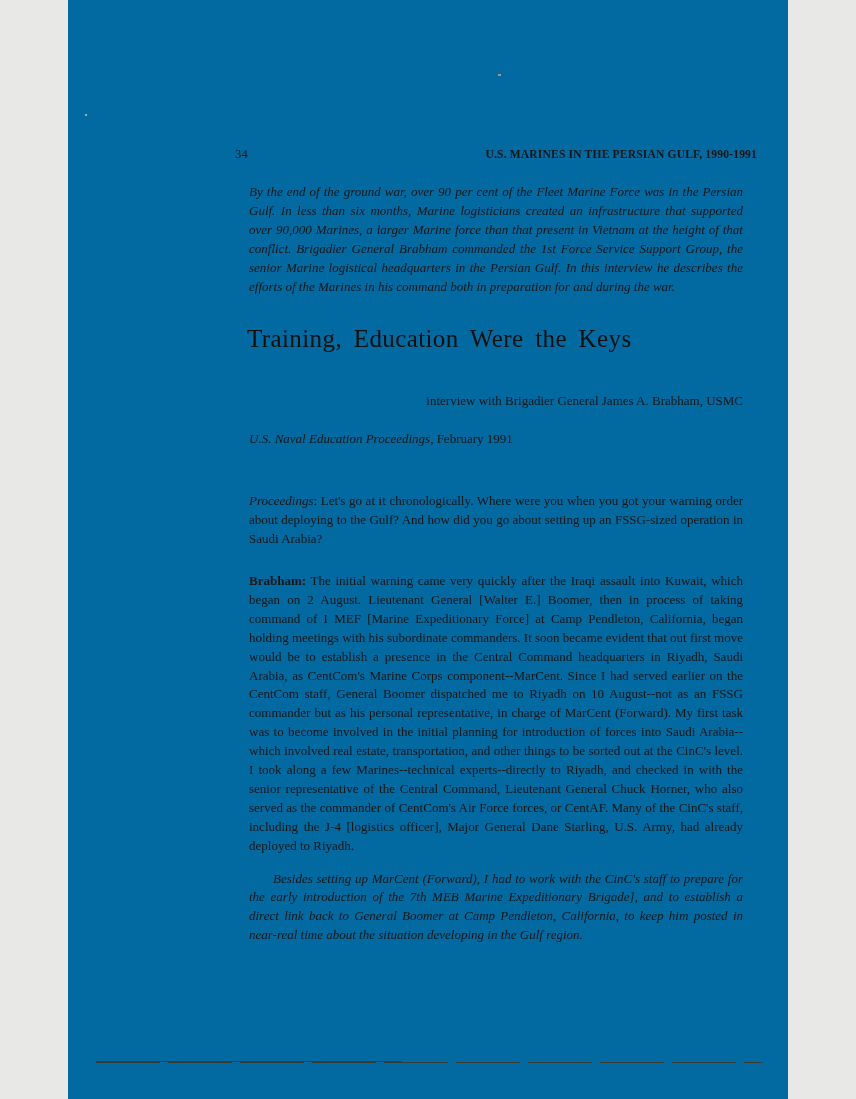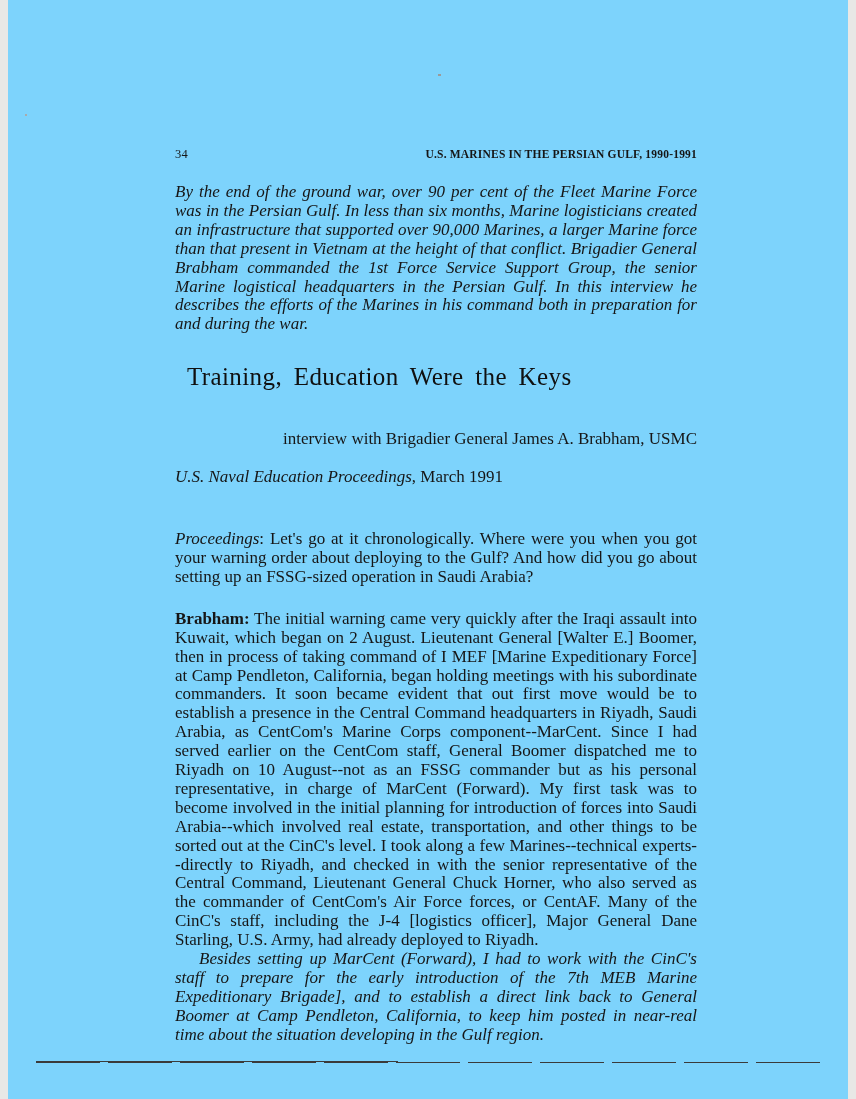--- a/index.html
+++ b/index.html
@@ -2,24 +2,24 @@
 <html><head>
 <meta charset="utf-8">
 <style>
   html, body {
     margin: 0;
     padding: 0;
     background: #e8e8e6;
   }
   .page {
     position: relative;
-    width: 840px;
+    width: 720px;
     height: 1099px;
     margin: 0 auto;
-    background: #7dd3fc;
+    background: #0369a1;
     font-family: "Liberation Serif", "DejaVu Serif", serif;
     color: #161616;
     overflow: hidden;
   }
   .content {
     position: absolute;
     top: 112px;
     left: 167px;
     width: 522px;
   }
@@ -32,23 +32,23 @@
   }
   .running-head .folio {
     font-size: 12.5px;
   }
   .running-head .rh-title {
     font-size: 11.5px;
     font-weight: bold;
     margin-top: 36px;
   }
   p {
-    margin: 0;
+    margin: 14px;
     text-align: justify;
-    font-size: 17px;
+    font-size: 13px;
     line-height: 18.9px;
   }
   .intro {
     margin-top: 21px;
     font-style: italic;
   }
   .article-title {
     margin: 12px;
     margin-top: 29px;
     font-size: 25px;
@@ -132,21 +132,21 @@
       <span class="folio">34</span>
       <span class="rh-title">U.S. MARINES IN THE PERSIAN GULF, 1990-1991</span>
     </div>
 
     <p class="intro">By the end of the ground war, over 90 per cent of the Fleet Marine Force was in the Persian Gulf.  In less than six months, Marine logisticians created an infrastructure that supported over 90,000 Marines, a larger Marine force than that present in Vietnam at the height of that conflict.   Brigadier General Brabham commanded the 1st Force Service Support Group, the senior Marine logistical headquarters in the Persian Gulf.  In this interview he describes the efforts of the Marines in his command both in preparation for and during the war.</p>
 
     <h1 class="article-title">Training, Education Were the Keys</h1>
 
     <p class="byline">interview with Brigadier General James A. Brabham, USMC</p>
 
-    <p class="source-line"><span class="italic">U.S. Naval Education Proceedings</span><span>, March 1991</span></p>
+    <p class="source-line"><span class="italic">U.S. Naval Education Proceedings</span><span>, February 1991</span></p>
 
     <p class="question"><span class="italic">Proceedings</span><span>: Let's go at it chronologically.  Where were you when you got your warning order about deploying to the Gulf? And how did you go about setting up an FSSG-sized operation in Saudi Arabia?</span></p>
 
     <p class="answer"><span class="bold">Brabham:</span><span> The initial warning came very quickly after the Iraqi assault into Kuwait, which began on 2 August.  Lieutenant General [Walter E.] Boomer, then in process of taking command of I MEF [Marine Expeditionary Force] at Camp Pendleton, California, began holding meetings with his subordinate commanders. It soon became evident that out first move would be to establish a presence in the Central Command headquarters in Riyadh, Saudi Arabia, as CentCom's Marine Corps component--MarCent.  Since I had served earlier on the CentCom staff, General Boomer dispatched me to Riyadh on 10 August--not as an FSSG commander but as his personal representative, in charge of MarCent (Forward).   My first task was to become involved in the initial planning for introduction of forces into Saudi Arabia--which involved real estate, transportation, and other things to be sorted out at the CinC's level. I took along a few Marines--technical experts--directly to Riyadh, and checked in with the senior representative of the Central Command, Lieutenant General Chuck Horner, who also served as the commander of CentCom's Air Force forces, or CentAF.  Many of the CinC's staff, including the J-4 [logistics officer], Major General Dane Starling, U.S. Army, had already deployed to Riyadh.</span></p>
 
     <p class="answer-continued">Besides setting up MarCent (Forward), I had to work with the CinC's staff to prepare for the early introduction of the 7th MEB Marine Expeditionary Brigade], and to establish a direct link back to General Boomer at Camp Pendleton, California, to keep him posted in near-real time about the situation developing in the Gulf region.</p>
 
   </div>
 
   <div class="bottom-rule"></div>

